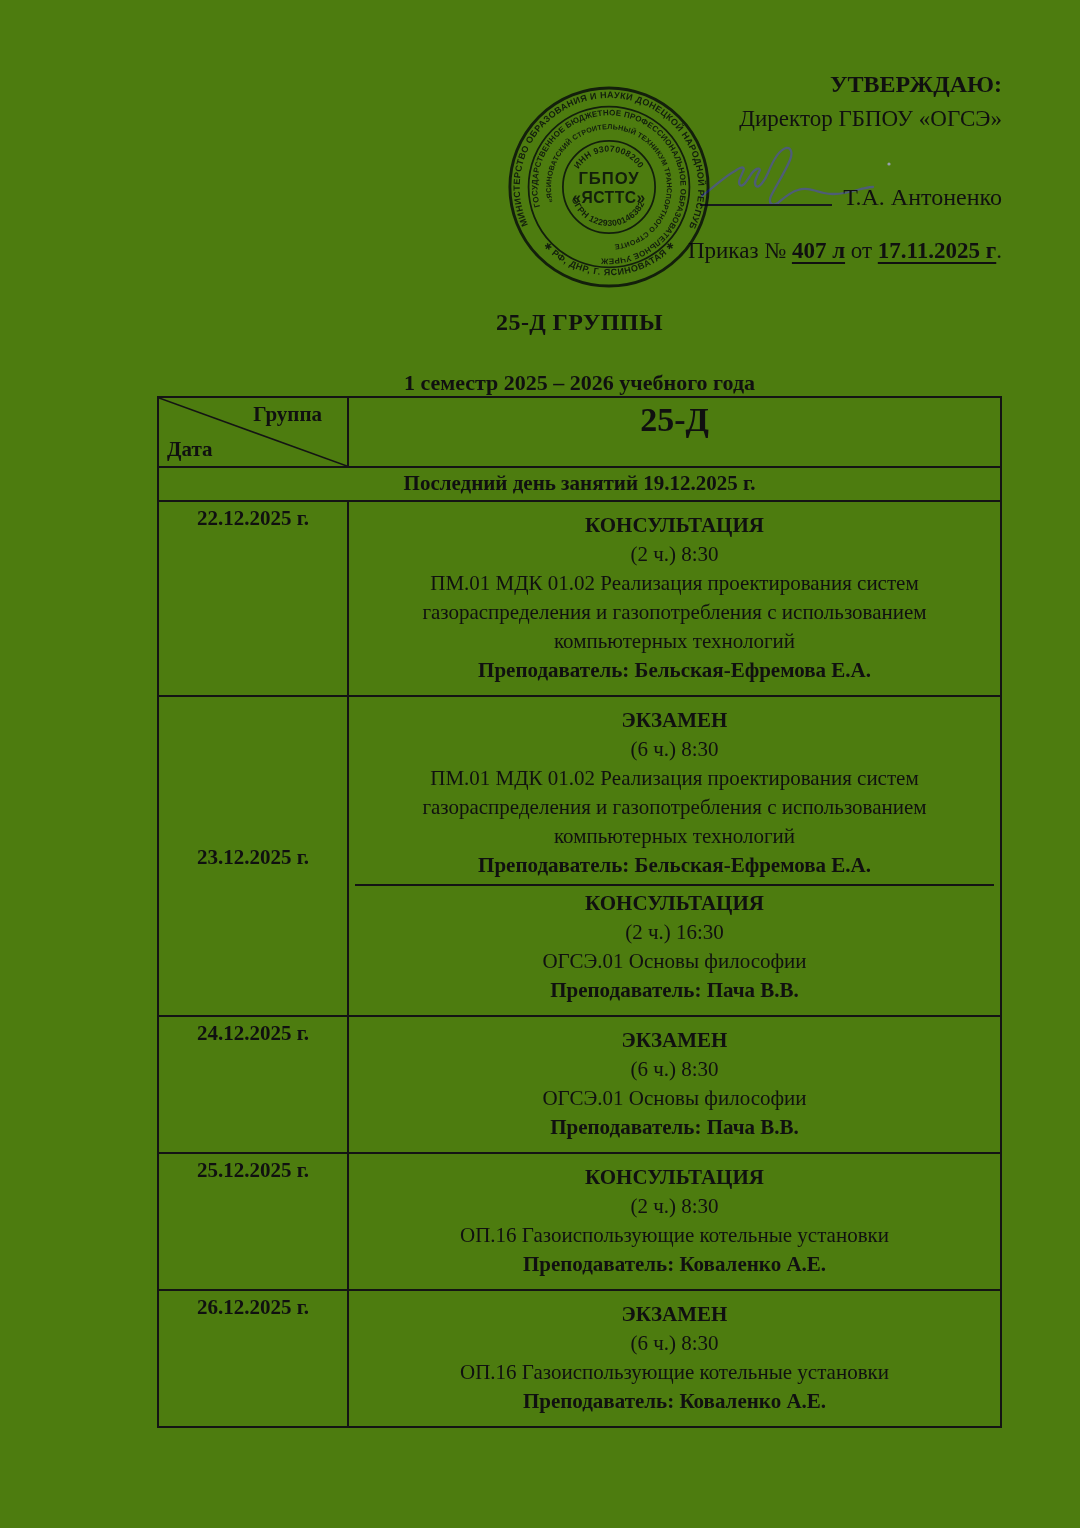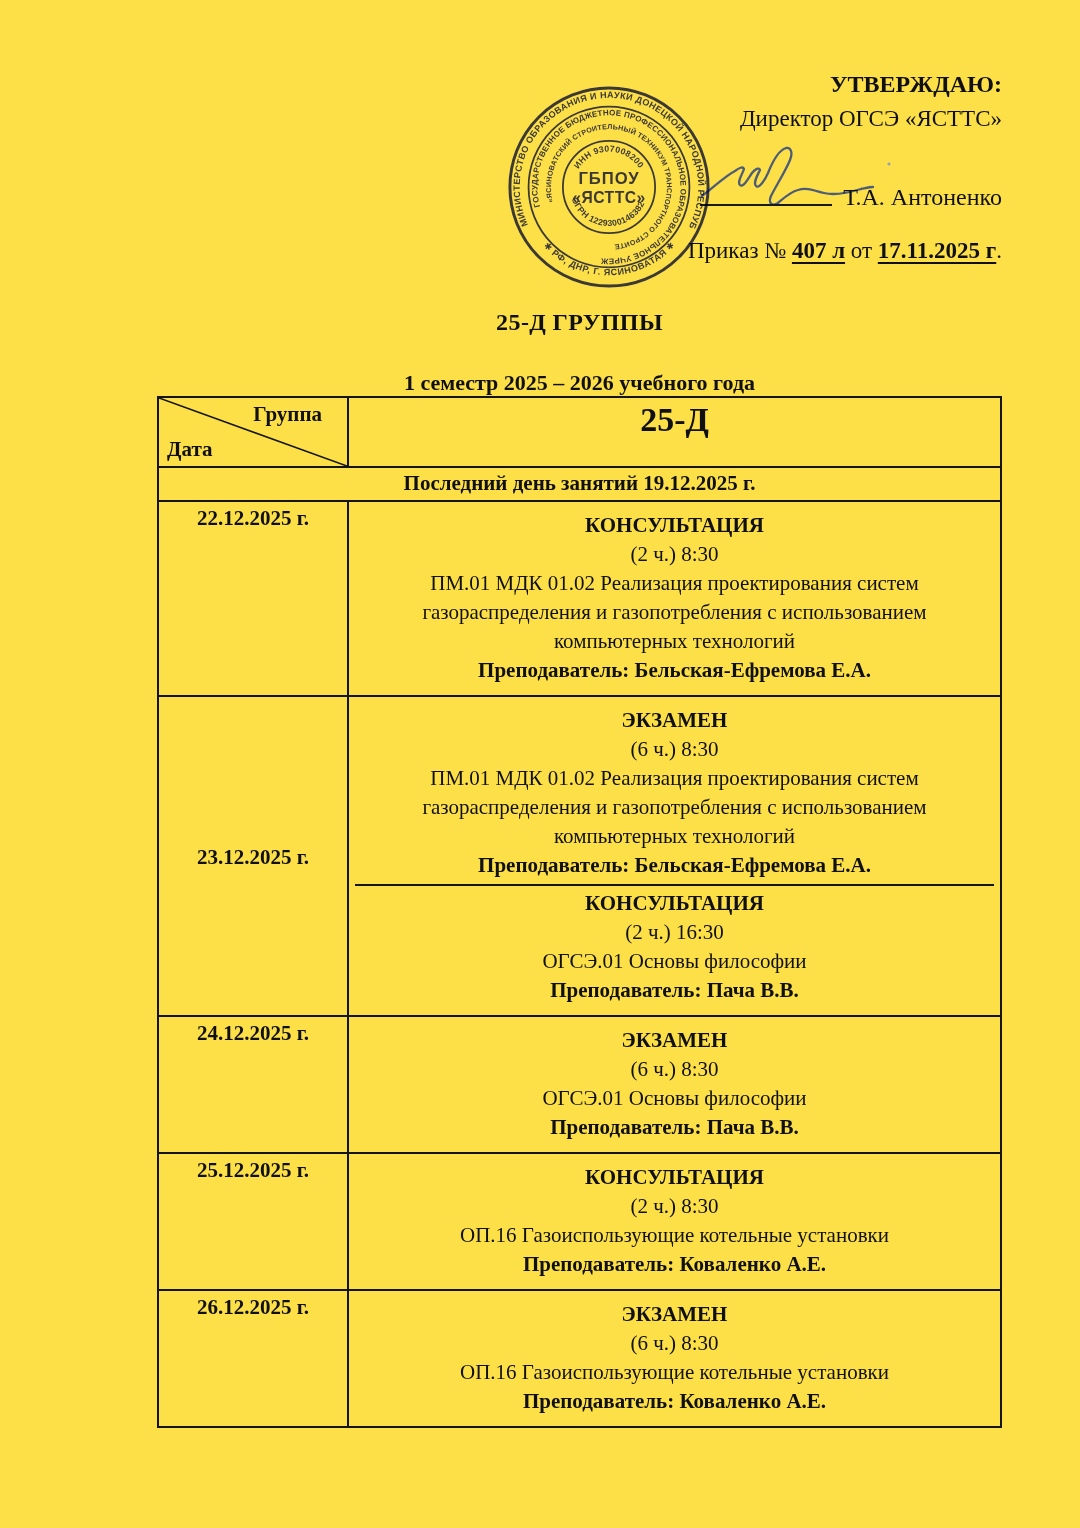--- a/index.html
+++ b/index.html
@@ -1,20 +1,20 @@
 <!DOCTYPE html>
 <html lang="ru"><head>
 <meta charset="utf-8">
 <style>
   html, body { margin: 0; padding: 0; background: #ffffff; }
   .page {
     position: relative;
     width: 1080px;
     height: 1528px;
-    background: #fde047;
+    background: #4d7c0f;
     overflow: hidden;
     font-family: "Liberation Serif", "DejaVu Serif", serif;
     color: #101010;
   }
 
   
   .approval { position: absolute; top: 70px; right: 78px; width: 520px; text-align: right; }
   .approve-label { font-weight: bold; font-size: 24px; line-height: 28px; }
   .director-line { font-size: 23px; line-height: 28px; margin-top: 7px; }
 
@@ -63,21 +63,21 @@
   .entry + .entry { border-top: 2px solid #141414; }
   .entry-type, .entry-teacher { font-weight: bold; }
 </style>
 </head>
 <body>
 
 <div class="page">
 
   <div class="approval">
     <div class="approve-label">УТВЕРЖДАЮ:</div>
-    <div class="director-line">Директор ОГСЭ «ЯСТТС»</div>
+    <div class="director-line">Директор ГБПОУ «ОГСЭ»</div>
   </div>
 
   <svg class="signature-svg" viewBox="0 0 210 72" aria-hidden="true">
     <path d="M 7 54 C 18 46 30 34 40 29 C 44 26 48 24 49 27 C 47 33 42 40 45 43
              C 48 46 53 37 57 31 C 60 27 64 25 65 28 C 62 34 58 41 61 44
              C 64 47 70 38 73 31 C 77 21 84 8 91 6 C 96 5 98 11 95 18
              C 90 30 81 44 76 54 C 73 61 77 65 83 61 C 89 56 95 50 103 48
              C 112 45 120 49 129 51 C 141 54 156 50 166 47 C 171 46 175 45 178 45" fill="none" stroke="#4e5d77" stroke-width="2.3" stroke-linecap="round"></path>
     <circle cx="194" cy="22" r="1.6" fill="#97a0ae"></circle>
   </svg>

